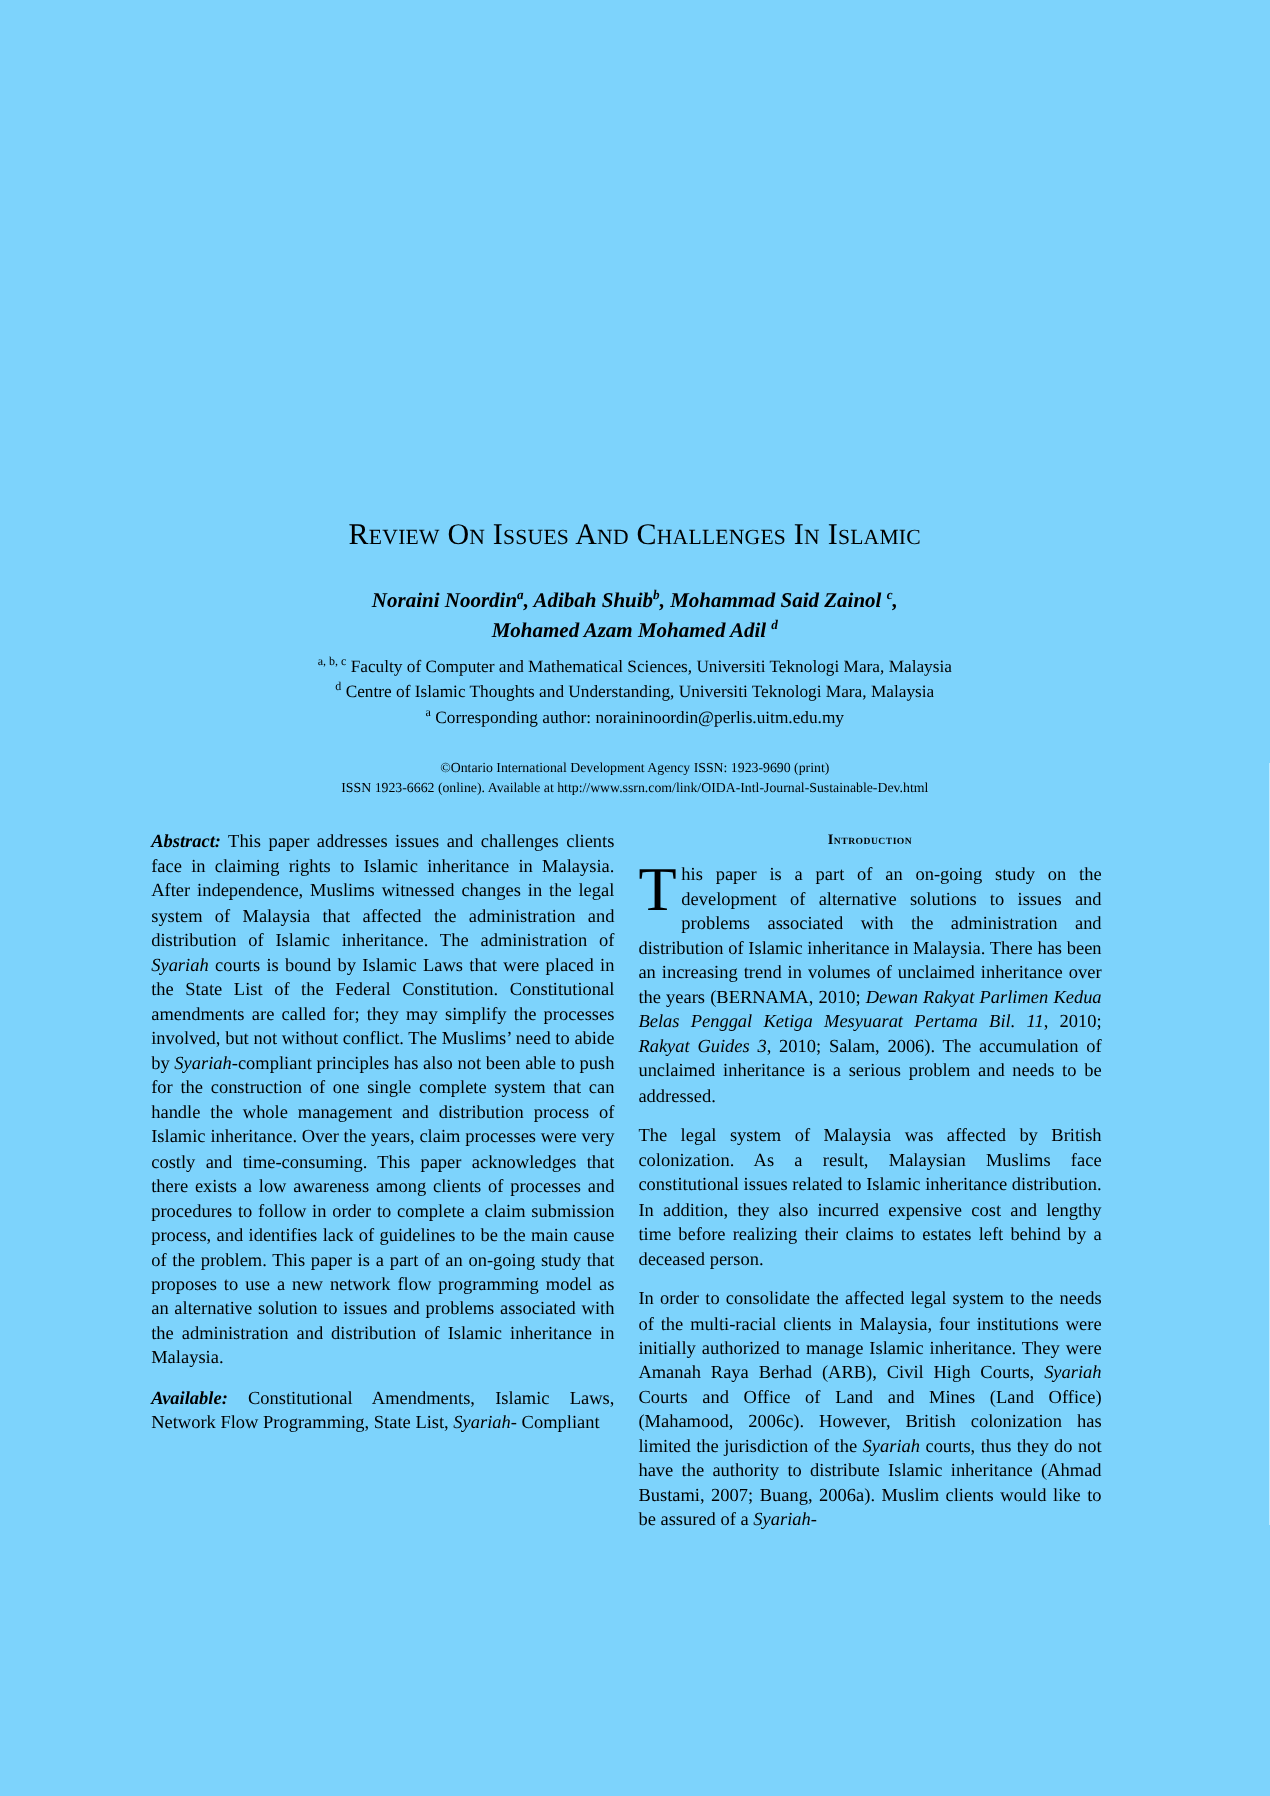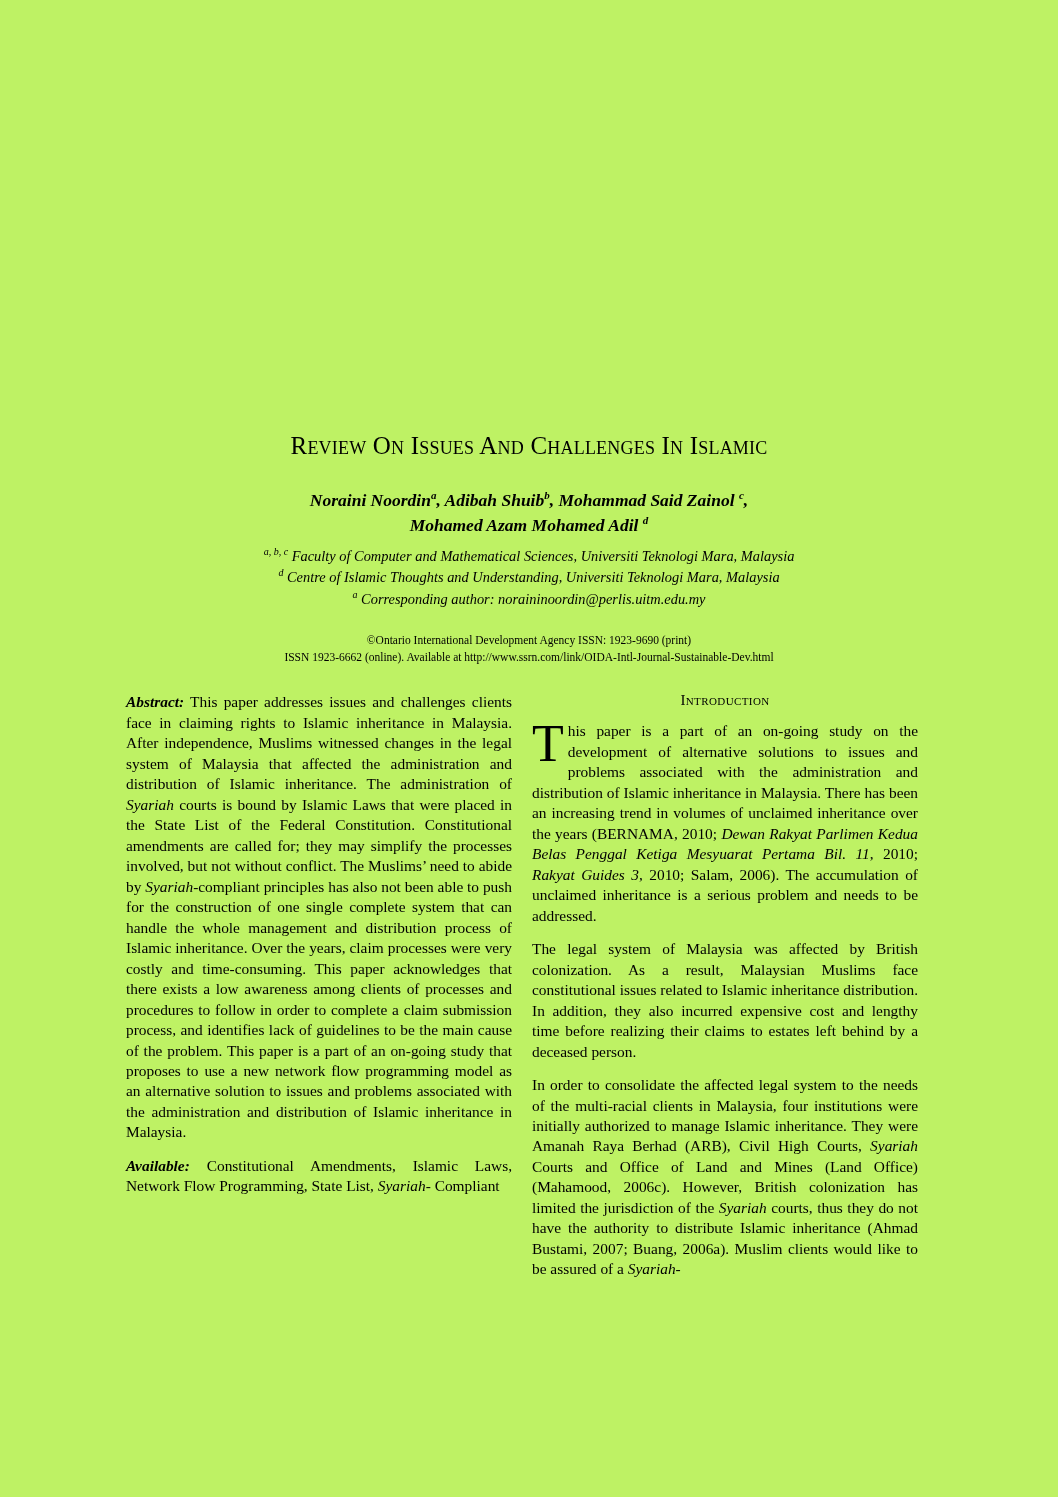--- a/index.html
+++ b/index.html
@@ -4,21 +4,21 @@
 <style>
   html, body {
     margin: 0;
     padding: 0;
     background: #ffffff;
   }
   .page {
     position: relative;
     width: 1058px;
     height: 1497px;
-    background: #bef264;
+    background: #7dd3fc;
     margin: 0 auto;
     font-family: "Liberation Serif", serif;
     color: #000000;
     overflow: hidden;
   }
   .content {
     position: absolute;
     left: 126px;
     top: 430px;
     width: 806px;
@@ -42,21 +42,20 @@
     line-height: 1.45;
     margin: 0 0 6px 0;
     font-style: italic;
   }
   .authors sup { font-size: 11px; font-weight: bold; }
   .affil {
     text-align: center;
     font-size: 14.4px;
     line-height: 1.45;
     margin: 0;
-    font-style: italic;
   }
   .affil sup { font-size: 10px; }
   .journal {
     text-align: center;
     font-size: 11.5px;
     line-height: 1.5;
     margin: 22px 0 0 0;
   }
   .cols {
     margin-top: 26px;
@@ -72,24 +71,24 @@
     line-height: 1.33;
     text-align: justify;
   }
   .lead-label {
     font-weight: bold;
     font-style: italic;
   }
   .section-head {
     text-align: center;
     font-variant: small-caps;
-    font-size: 15px;
+    font-size: 12px;
     letter-spacing: 0.4px;
     margin: 0 0 12px 0;
-    font-weight: normal;
+    font-weight: bold;
   }
   .dropcap-para {
     position: relative;
   }
   .dropcap {
     float: left;
     font-size: 52px;
     line-height: 0.82;
     padding: 2px 4px 0 0;
     font-family: "Liberation Serif", serif;

